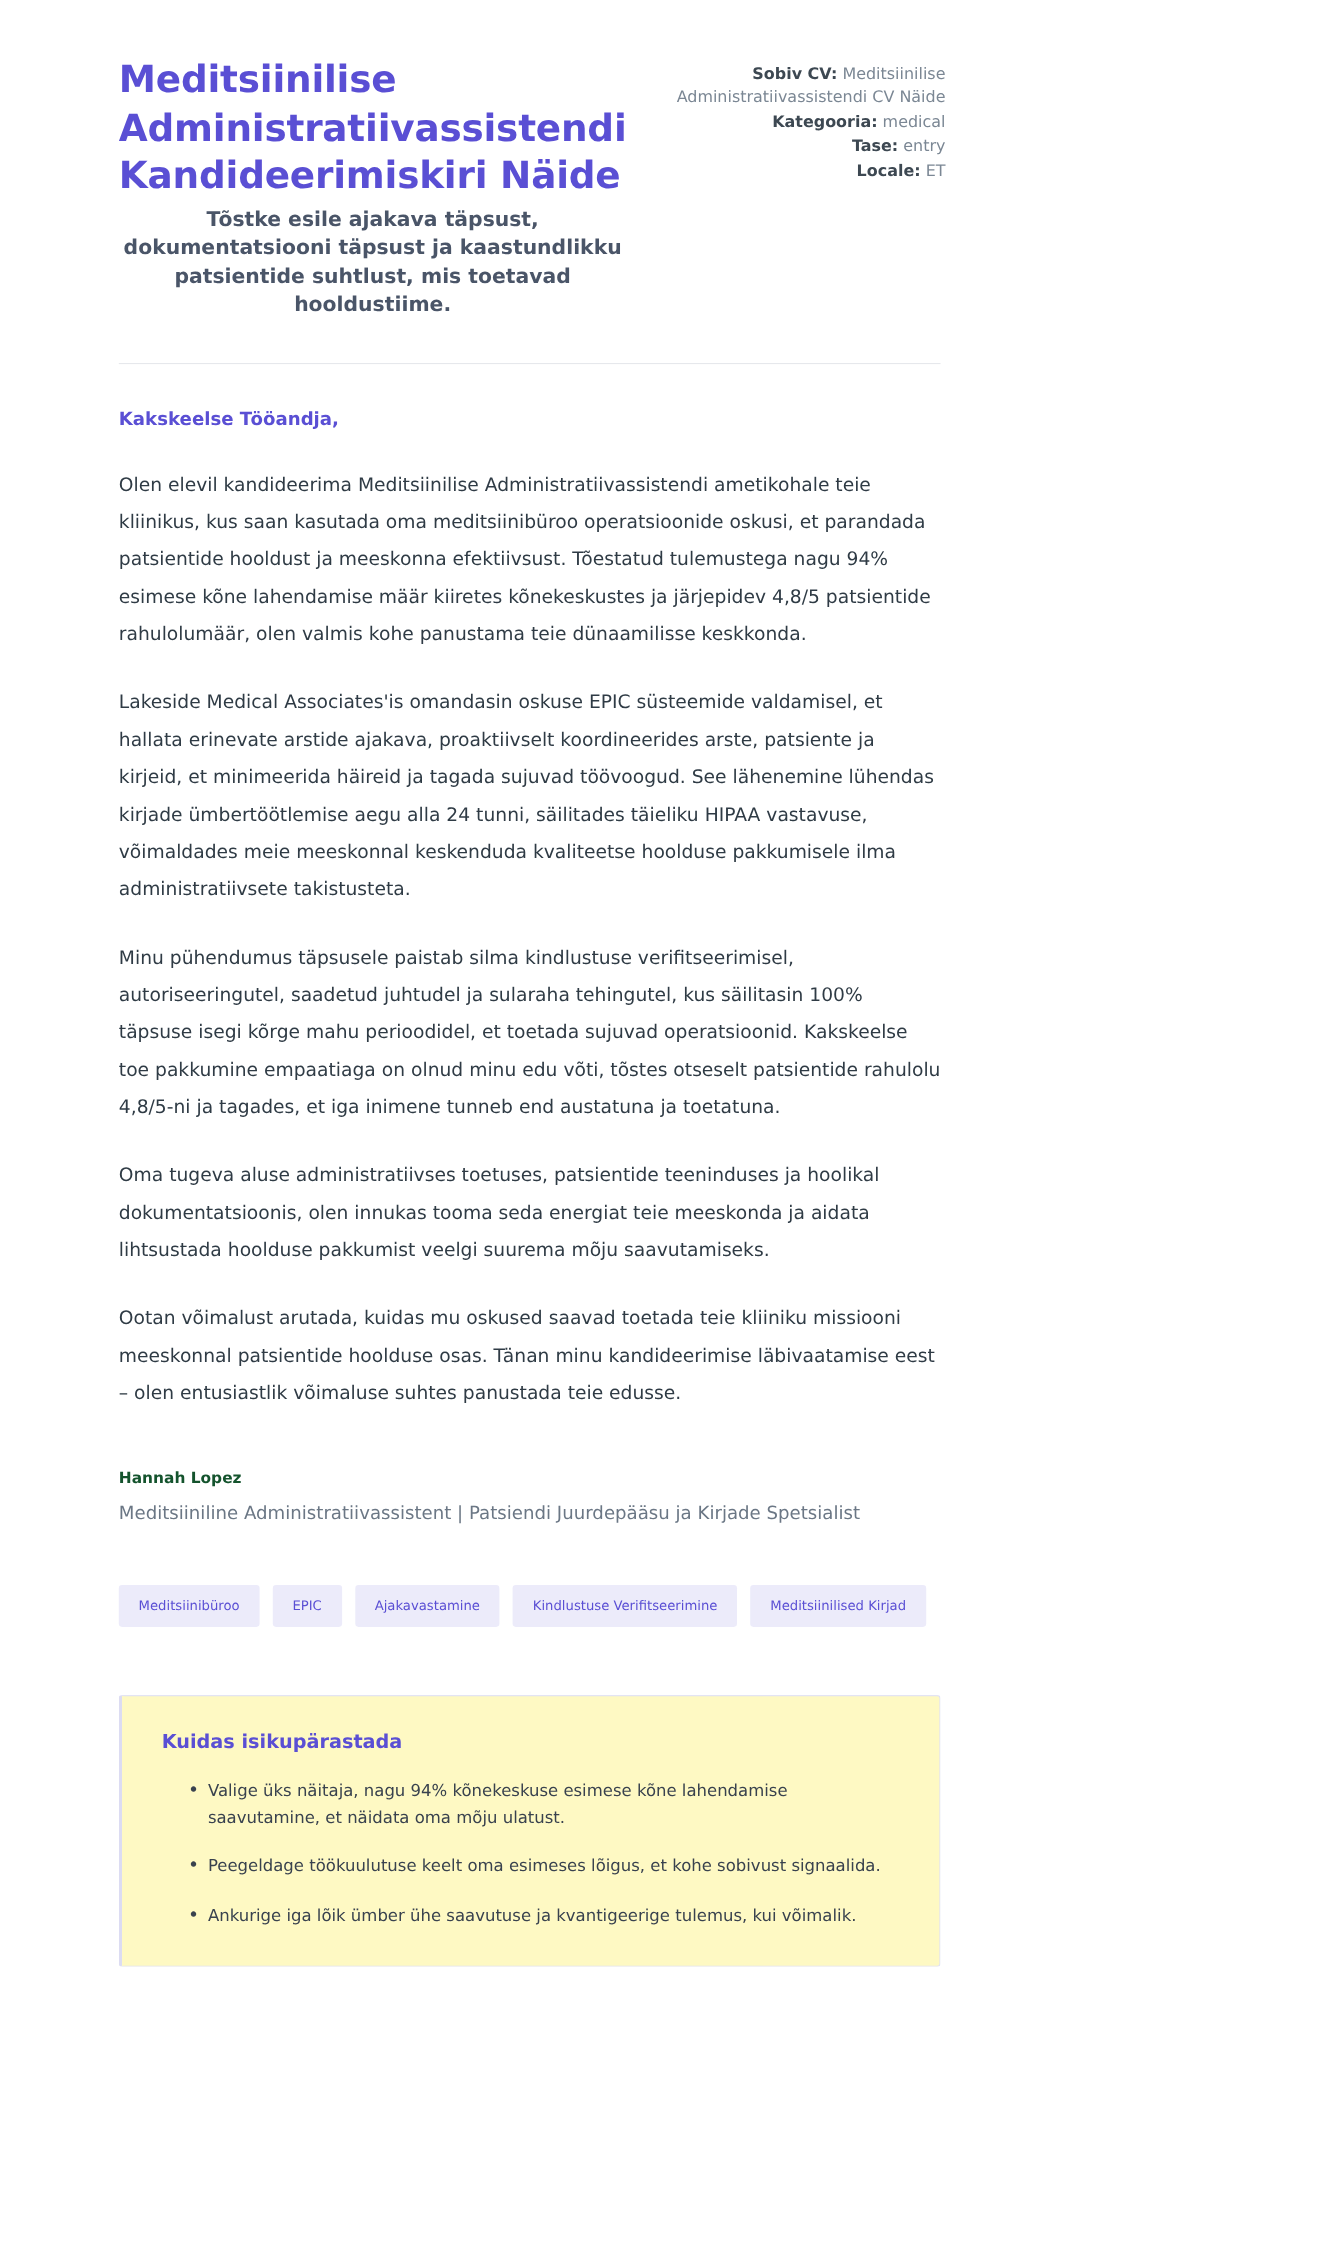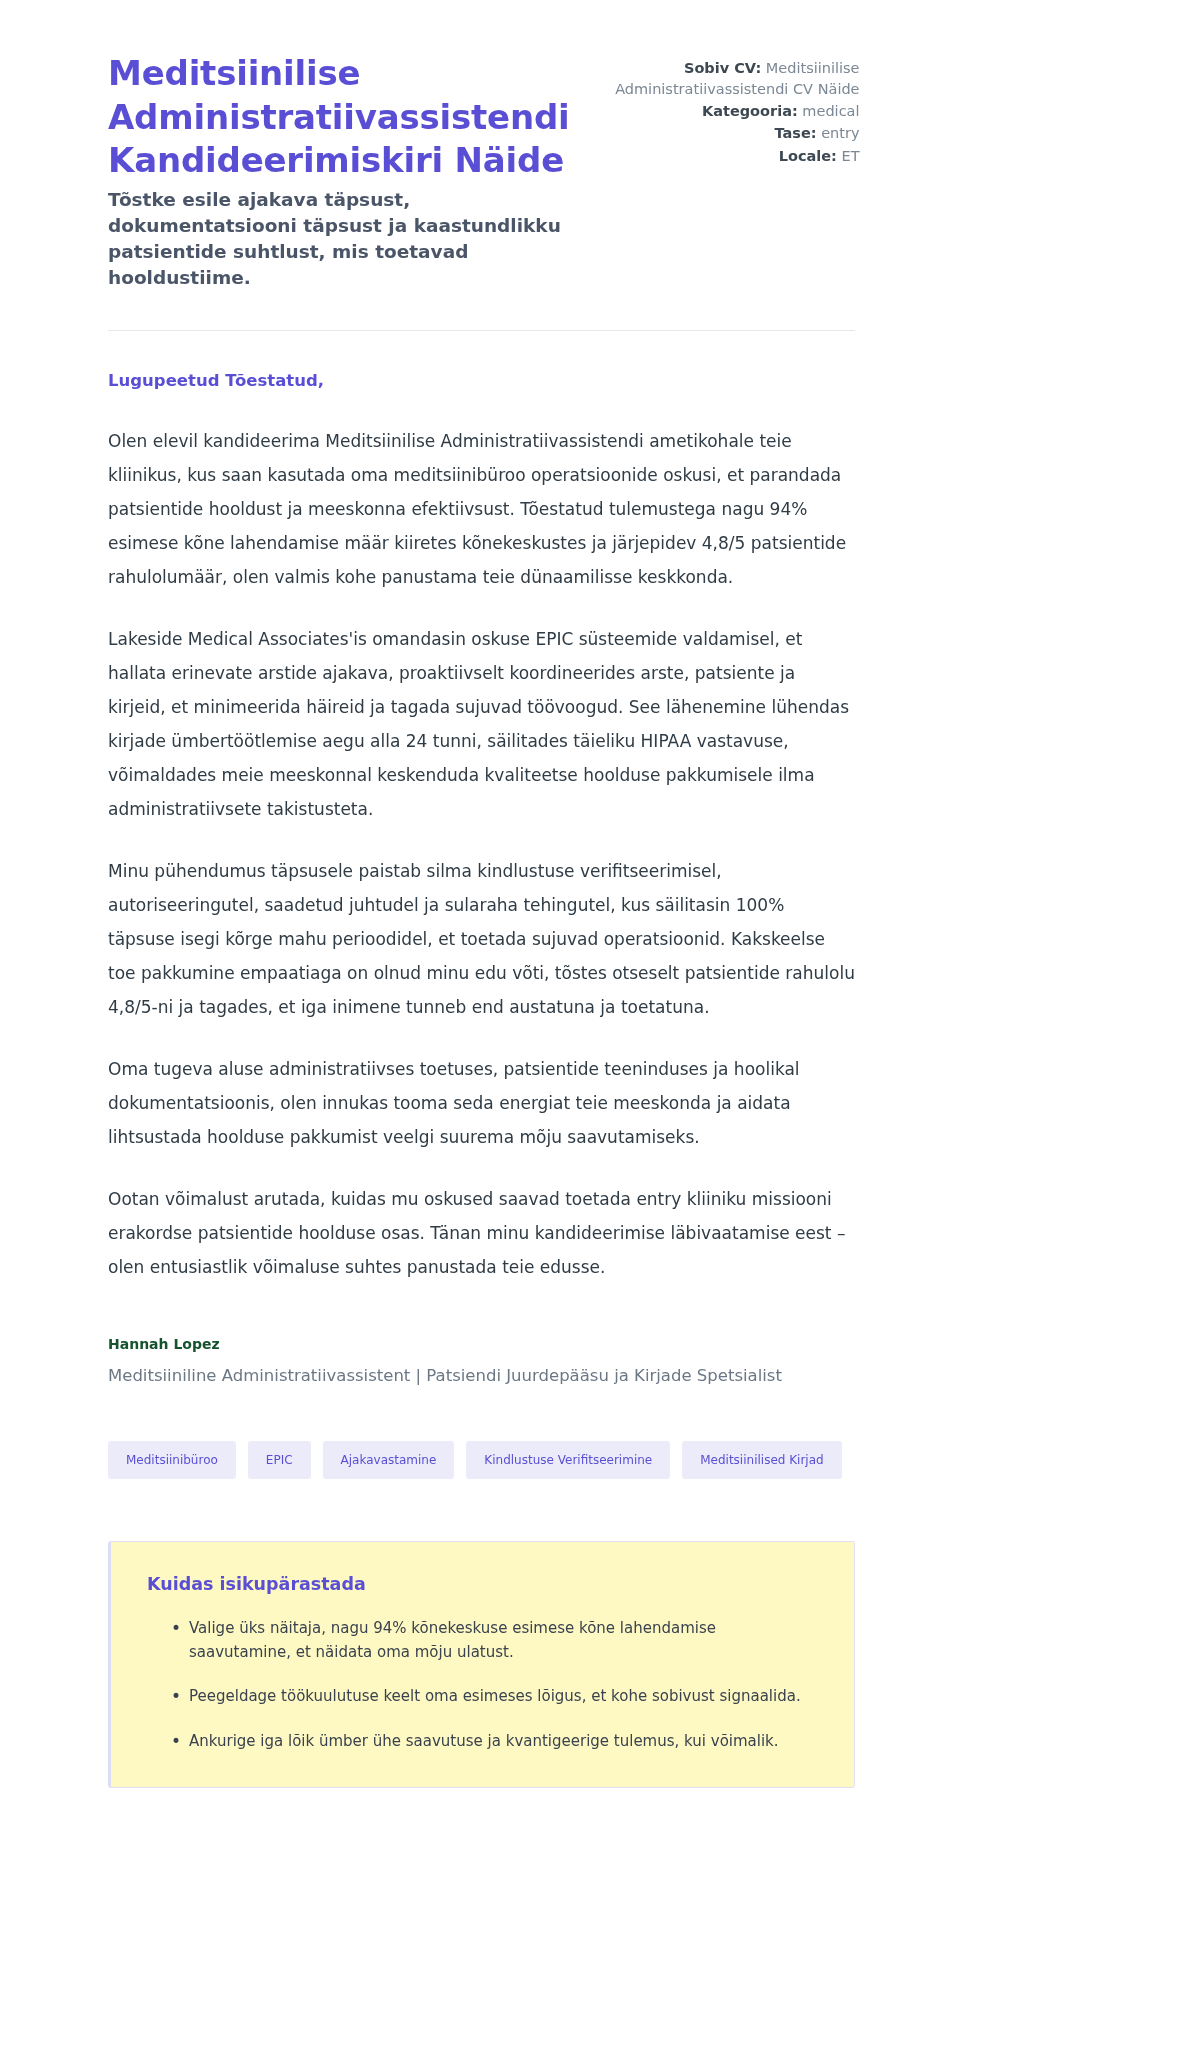--- a/index.html
+++ b/index.html
@@ -38,20 +38,21 @@
     color: #5a4fd4;
     margin: 0 0 2px 0;
     letter-spacing: -0.2px;
   }
   .doc-subtitle {
     font-size: 18.5px;
     line-height: 1.42;
     font-weight: 700;
     color: #4a5568;
     margin: 4px 0 0 0;
+    text-align: center;
   }
   .header-meta {
     flex: 0 0 auto;
     width: 250px;
     text-align: right;
     font-size: 14.5px;
     line-height: 1.46;
     color: #74808c;
     padding-top: 6px;
   }
@@ -183,26 +184,26 @@
       <div class="meta-row">
         <span class="meta-label">Locale:</span>
         <span class="meta-value">ET</span>
       </div>
     </div>
   </div>
 
   <hr class="divider">
 
   <div class="letter">
-    <p class="salutation">Lugupeetud Tõestatud,</p>
+    <p class="salutation">Kakskeelse Tööandja,</p>
     <p class="body-para">Olen elevil kandideerima Meditsiinilise Administratiivassistendi ametikohale teie kliinikus, kus saan kasutada oma meditsiinibüroo operatsioonide oskusi, et parandada patsientide hooldust ja meeskonna efektiivsust. Tõestatud tulemustega nagu 94% esimese kõne lahendamise määr kiiretes kõnekeskustes ja järjepidev 4,8/5 patsientide rahulolumäär, olen valmis kohe panustama teie dünaamilisse keskkonda.</p>
     <p class="body-para">Lakeside Medical Associates'is omandasin oskuse EPIC süsteemide valdamisel, et hallata erinevate arstide ajakava, proaktiivselt koordineerides arste, patsiente ja kirjeid, et minimeerida häireid ja tagada sujuvad töövoogud. See lähenemine lühendas kirjade ümbertöötlemise aegu alla 24 tunni, säilitades täieliku HIPAA vastavuse, võimaldades meie meeskonnal keskenduda kvaliteetse hoolduse pakkumisele ilma administratiivsete takistusteta.</p>
     <p class="body-para">Minu pühendumus täpsusele paistab silma kindlustuse verifitseerimisel, autoriseeringutel, saadetud juhtudel ja sularaha tehingutel, kus säilitasin 100% täpsuse isegi kõrge mahu perioodidel, et toetada sujuvad operatsioonid. Kakskeelse toe pakkumine empaatiaga on olnud minu edu võti, tõstes otseselt patsientide rahulolu 4,8/5-ni ja tagades, et iga inimene tunneb end austatuna ja toetatuna.</p>
     <p class="body-para">Oma tugeva aluse administratiivses toetuses, patsientide teeninduses ja hoolikal dokumentatsioonis, olen innukas tooma seda energiat teie meeskonda ja aidata lihtsustada hoolduse pakkumist veelgi suurema mõju saavutamiseks.</p>
-    <p class="body-para">Ootan võimalust arutada, kuidas mu oskused saavad toetada entry kliiniku missiooni erakordse patsientide hoolduse osas. Tänan minu kandideerimise läbivaatamise eest – olen entusiastlik võimaluse suhtes panustada teie edusse.</p>
+    <p class="body-para">Ootan võimalust arutada, kuidas mu oskused saavad toetada teie kliiniku missiooni meeskonnal patsientide hoolduse osas. Tänan minu kandideerimise läbivaatamise eest – olen entusiastlik võimaluse suhtes panustada teie edusse.</p>
   </div>
 
   <div class="signature">
     <p class="sign-name">Hannah Lopez</p>
     <p class="sign-role">Meditsiiniline Administratiivassistent | Patsiendi Juurdepääsu ja Kirjade Spetsialist</p>
   </div>
 
   <div class="tags">
     <span class="tag">Meditsiinibüroo</span>
     <span class="tag">EPIC</span>

